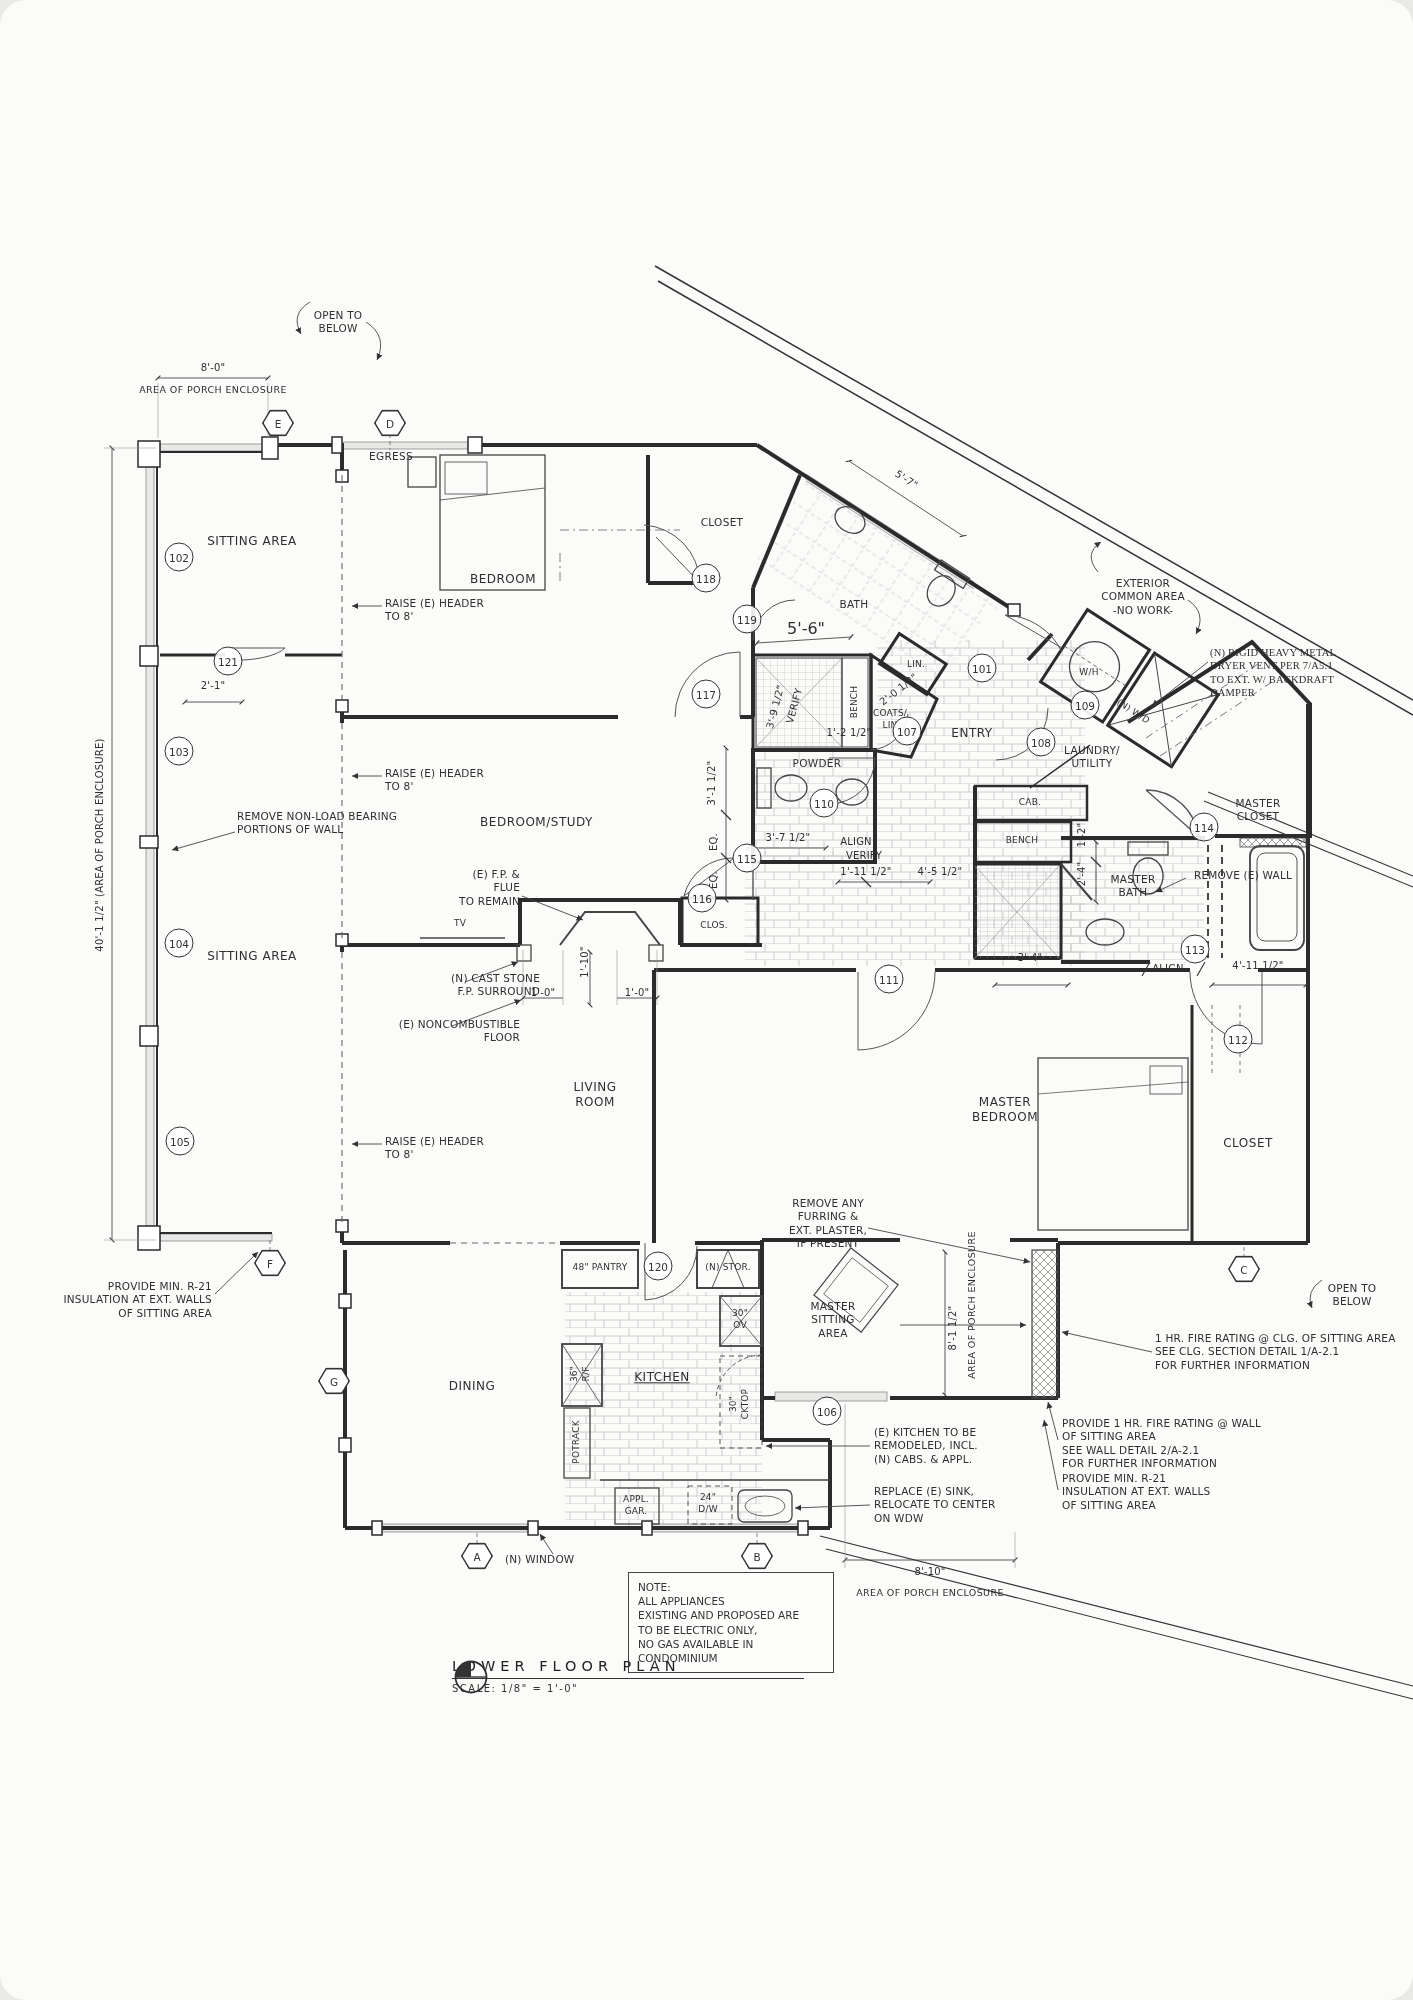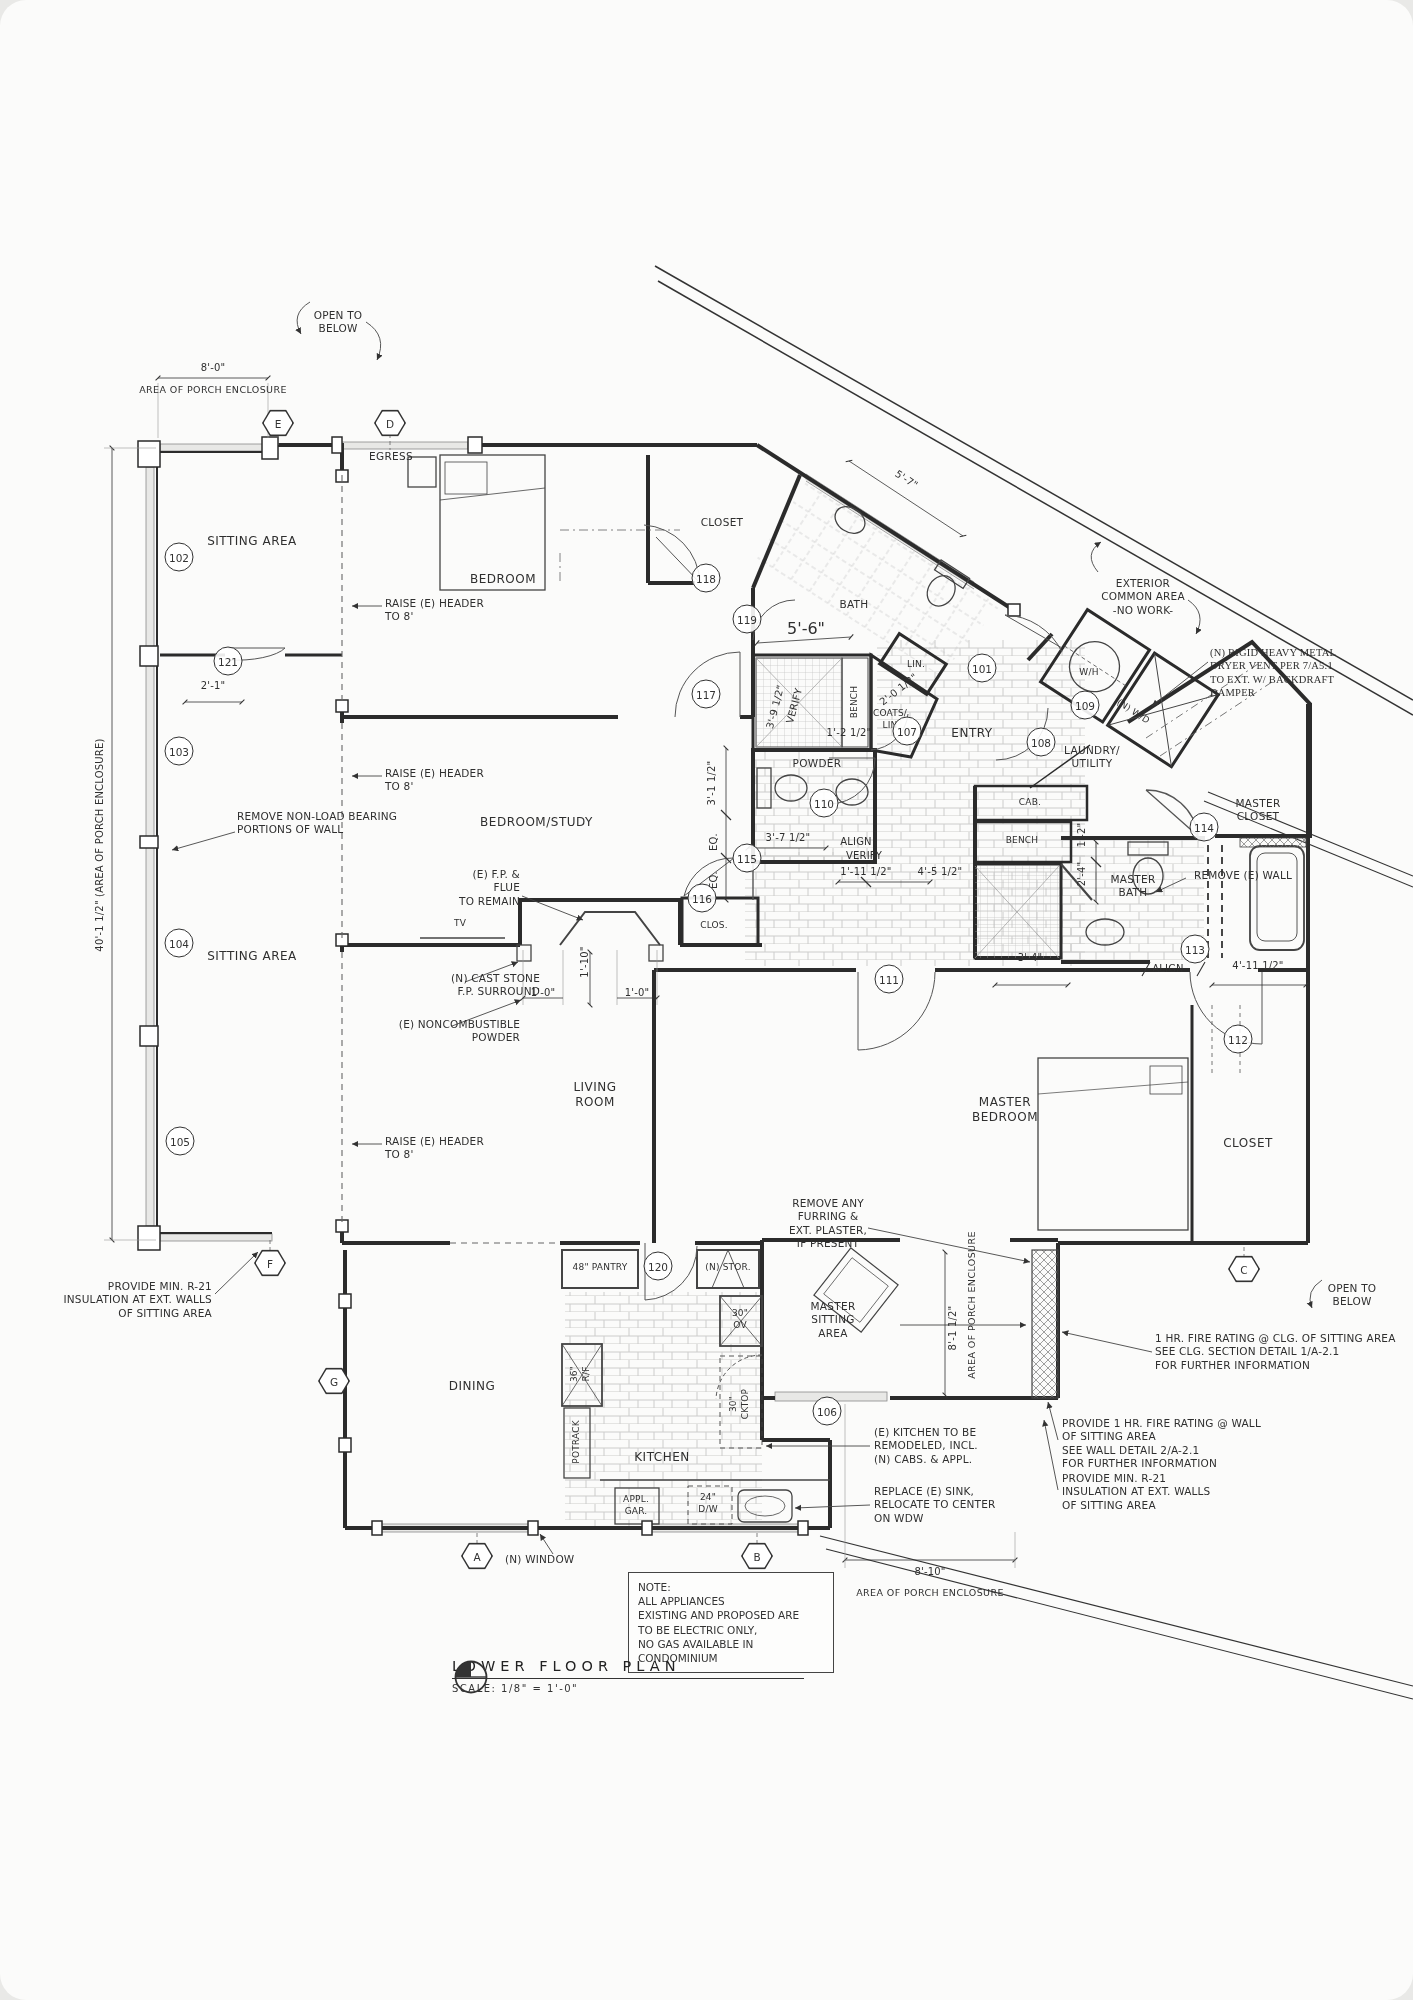--- a/index.html
+++ b/index.html
@@ -356,21 +356,21 @@
       <div class="lbl dim" style="left: 866px; top: 872px; text-align: center; transform: translate(-50%, -50%) rotate(0deg);">1'-11 1/2"</div>
       <div class="lbl dim" style="left: 940px; top: 872px; text-align: center; transform: translate(-50%, -50%) rotate(0deg);">4'-5 1/2"</div>
       <div class="lbl room-xs" style="left: 714px; top: 926px; text-align: center; transform: translate(-50%, -50%) rotate(0deg);">CLOS.</div>
       <div class="lbl note" style="left: 520px; top: 888px; text-align: right; transform: translate(-100%, -50%) rotate(0deg);">(E) F.P. &amp;
 FLUE
 TO REMAIN</div>
       <div class="lbl room-xs" style="left: 460px; top: 924px; text-align: left; transform: translate(-50%, -50%) rotate(0deg);">TV</div>
       <div class="lbl note" style="left: 540px; top: 985px; text-align: right; transform: translate(-100%, -50%) rotate(0deg);">(N) CAST STONE
 F.P. SURROUND</div>
       <div class="lbl note" style="left: 520px; top: 1031px; text-align: right; transform: translate(-100%, -50%) rotate(0deg);">(E) NONCOMBUSTIBLE
-POWDER</div>
+FLOOR</div>
       <div class="lbl dim" style="left: 543px; top: 993px; text-align: center; transform: translate(-50%, -50%) rotate(0deg);">1'-0"</div>
       <div class="lbl dim" style="left: 585px; top: 962px; text-align: center; transform: translate(-50%, -50%) rotate(-90deg);">1'-10"</div>
       <div class="lbl dim" style="left: 637px; top: 993px; text-align: center; transform: translate(-50%, -50%) rotate(0deg);">1'-0"</div>
       <div class="lbl room" style="left: 595px; top: 1095px; text-align: center; transform: translate(-50%, -50%) rotate(0deg);">LIVING
 ROOM</div>
       <div class="lbl room" style="left: 524px; top: 823px; text-align: center; transform: translate(-50%, -50%) rotate(0deg); padding-left: 25px;">BEDROOM/STUDY</div>
       <div class="lbl note" style="left: 237px; top: 823px; text-align: left; transform: translate(0px, -50%) rotate(0deg);">REMOVE NON-LOAD BEARING
 PORTIONS OF WALL</div>
       <div class="lbl note" style="left: 385px; top: 780px; text-align: left; transform: translate(0px, -50%) rotate(0deg);">RAISE (E) HEADER
 TO 8'</div>
@@ -412,21 +412,21 @@
 OV</div>
       <div class="lbl room-xs" style="left: 740px; top: 1404px; text-align: center; transform: translate(-50%, -50%) rotate(-90deg);">30"
 CKTOP</div>
       <div class="lbl room-xs" style="left: 581px; top: 1374px; text-align: center; transform: translate(-50%, -50%) rotate(-90deg);">36"
 R/F</div>
       <div class="lbl room-xs" style="left: 577px; top: 1442px; text-align: center; transform: translate(-50%, -50%) rotate(-90deg);">POTRACK</div>
       <div class="lbl room-xs" style="left: 708px; top: 1504px; text-align: center; transform: translate(-50%, -50%) rotate(0deg);">24"
 D/W</div>
       <div class="lbl room-xs" style="left: 636px; top: 1506px; text-align: center; transform: translate(-50%, -50%) rotate(0deg);">APPL.
 GAR.</div>
-      <div class="lbl room" style="left: 662px; top: 1458px; text-align: left; transform: translate(-50%, -50%) rotate(0deg);">KITCHEN</div>
+      <div class="lbl room" style="left: 662px; top: 1378px; text-align: left; transform: translate(-50%, -50%) rotate(0deg); text-decoration: underline;">KITCHEN</div>
       <div class="lbl note" style="left: 874px; top: 1446px; text-align: left; transform: translate(0px, -50%) rotate(0deg);">(E) KITCHEN TO BE
 REMODELED, INCL.
 (N) CABS. &amp; APPL.</div>
       <div class="lbl note" style="left: 874px; top: 1505px; text-align: left; transform: translate(0px, -50%) rotate(0deg);">REPLACE (E) SINK,
 RELOCATE TO CENTER
 ON WDW</div>
       <div class="lbl note" style="left: 505px; top: 1560px; text-align: left; transform: translate(0px, -50%) rotate(0deg);">(N) WINDOW</div>
       <div class="lbl dim" style="left: 930px; top: 1572px; text-align: center; transform: translate(-50%, -50%) rotate(0deg);">8'-10"</div>
       <div class="lbl small" style="left: 930px; top: 1593px; text-align: center; transform: translate(-50%, -50%) rotate(0deg);">AREA OF PORCH ENCLOSURE</div>
     </div>

